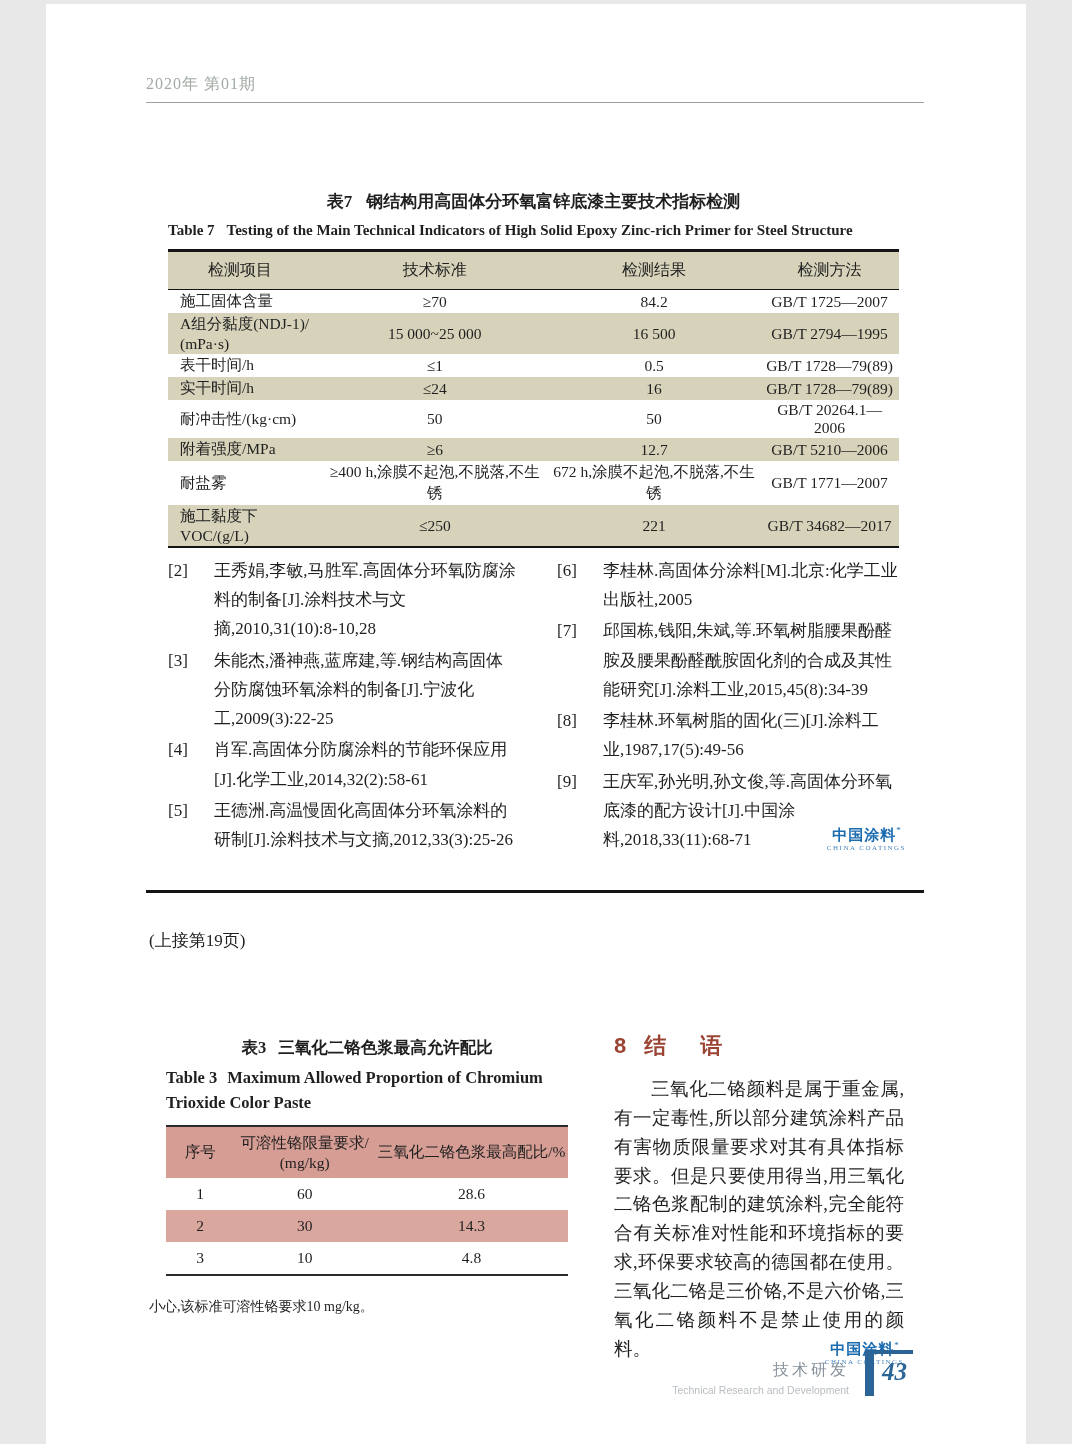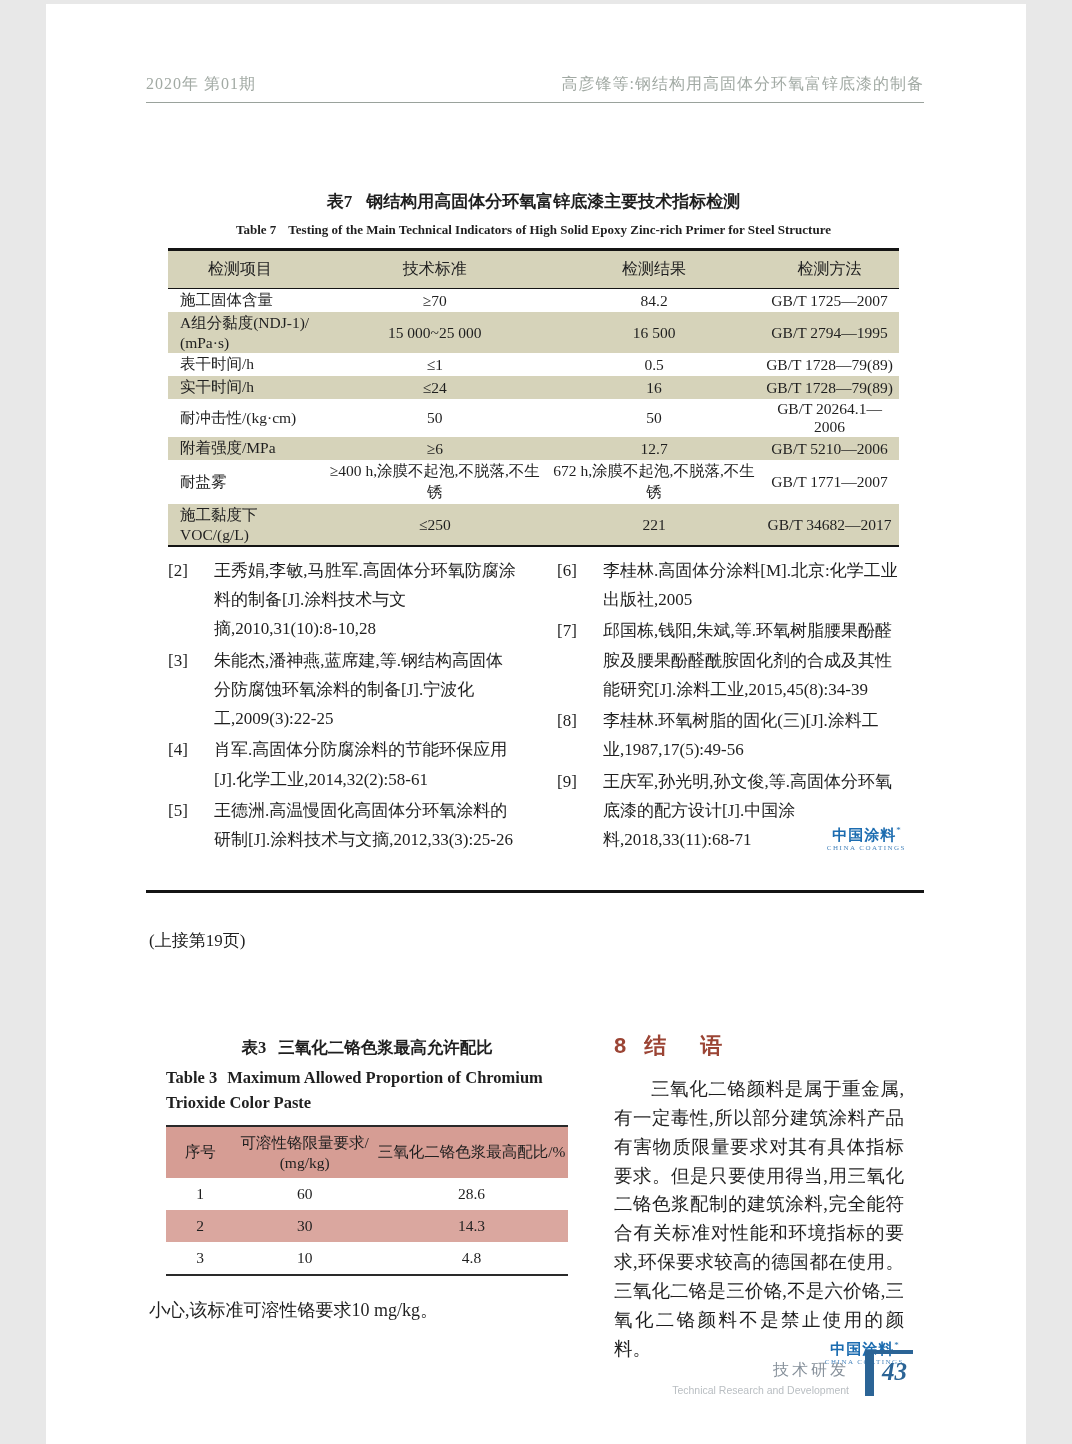--- a/index.html
+++ b/index.html
@@ -17,21 +17,21 @@
     position:absolute;top:70px;left:100px;right:102px;
     display:flex;justify-content:space-between;align-items:flex-end;
     border-bottom:1px solid #9aa29c;
     padding-bottom:7px;
     font-size:16px;color:#a2aaa4;letter-spacing:1px;
   }
   
   .table7-block{position:absolute;top:186px;left:122px;right:127px;}
   .tbl-title-zh{text-align:center;font-weight:bold;font-size:17px;margin-bottom:9px;}
   .tbl-title-zh .t-label{margin-right:14px;}
-  .tbl-title-en{text-align:center;font-weight:bold;font-size:13px;margin-bottom:10px;font-family:"Liberation Serif","DejaVu Serif",serif;}
+  .tbl-title-en{text-align:left;font-weight:bold;font-size:15px;margin-bottom:10px;font-family:"Liberation Serif","DejaVu Serif",serif;}
   .tbl-title-en .t-label{margin-right:12px;}
   table{border-collapse:collapse;width:100%;}
   .t7{border-top:3px solid #141414;border-bottom:2px solid #141414;font-size:15.5px;}
   .t7 th{font-weight:normal;font-size:16px;padding:8px 4px;}
   .t7 thead tr{border-bottom:1.5px solid #141414;}
   .t7 td{padding:1px 4px;text-align:center;}
   .t7 td.c1,.t7 th.c1{text-align:left;padding-left:12px;white-space:pre-line;}
   .t7 th.c1{padding-left:40px;text-align:left;}
   .band-tan{background:#d6d3ba;}
   .band-pink{background:#daa79f;}
@@ -58,21 +58,21 @@
   .lower{position:absolute;top:1025px;left:120px;right:122px;display:grid;grid-template-columns:402px 1fr;column-gap:46px;}
   .t3-block{margin-top:8px;}
   .t3-title-zh{text-align:center;font-weight:bold;font-size:16.5px;margin-bottom:7px;}
   .t3-title-zh .t-label{margin-right:12px;}
   .t3-title-en{font-weight:bold;font-size:16.5px;line-height:1.5;margin-bottom:9px;}
   .t3-title-en .t-label{margin-right:10px;}
   .t3{border-top:2px solid #2a2a2a;border-bottom:2px solid #2a2a2a;font-size:15.5px;}
   .t3 th{font-weight:normal;font-size:15.5px;padding:6px 2px;white-space:pre-line;}
   .t3 thead tr{background:#d69d94;border-radius:10px;}
   .t3 td{padding:7px 2px;text-align:center;}
-  .t3-note{margin-top:22px;margin-left:-17px;font-size:18px;}
+  .t3-note{margin-top:22px;margin-left:-17px;font-size:14px;}
   
   .sec-heading{color:#9b4434;font-weight:bold;font-size:22px;font-family:"Liberation Sans","DejaVu Sans",sans-serif;margin:2px 0 14px 0;}
   .sec-heading .num{margin-right:18px;}
   .sec-heading .ttl{letter-spacing:14px;}
   .sec-body{font-size:18.5px;line-height:1.56;text-align:justify;text-indent:2em;position:relative;}
   .logo-sec{position:absolute;right:0;bottom:-2px;background:#fff;padding-left:6px;}
   .sec-wrap{position:relative;}
   
   .footer{position:absolute;top:1346px;right:113px;display:flex;align-items:flex-start;gap:8px;}
   .footer-text{text-align:right;margin-top:10px;}
@@ -88,21 +88,20 @@
     font-family:Liberation Serif, serif;
   }
 </style>
 </head>
 <body>
 
 <div class="page">
 
   <div class="page-header">
     <span>2020年 第01期</span>
-    <span>高彦锋等:钢结构用高固体分环氧富锌底漆的制备</span>
   </div>
 
   <div class="table7-block">
     <div class="tbl-title-zh">
       <span class="t-label">表7</span><span>钢结构用高固体分环氧富锌底漆主要技术指标检测</span>
     </div>
     <div class="tbl-title-en">
       <span class="t-label">Table 7</span><span>Testing of the Main Technical Indicators of High Solid Epoxy Zinc-rich Primer for Steel Structure</span>
     </div>
     <table class="t7">

